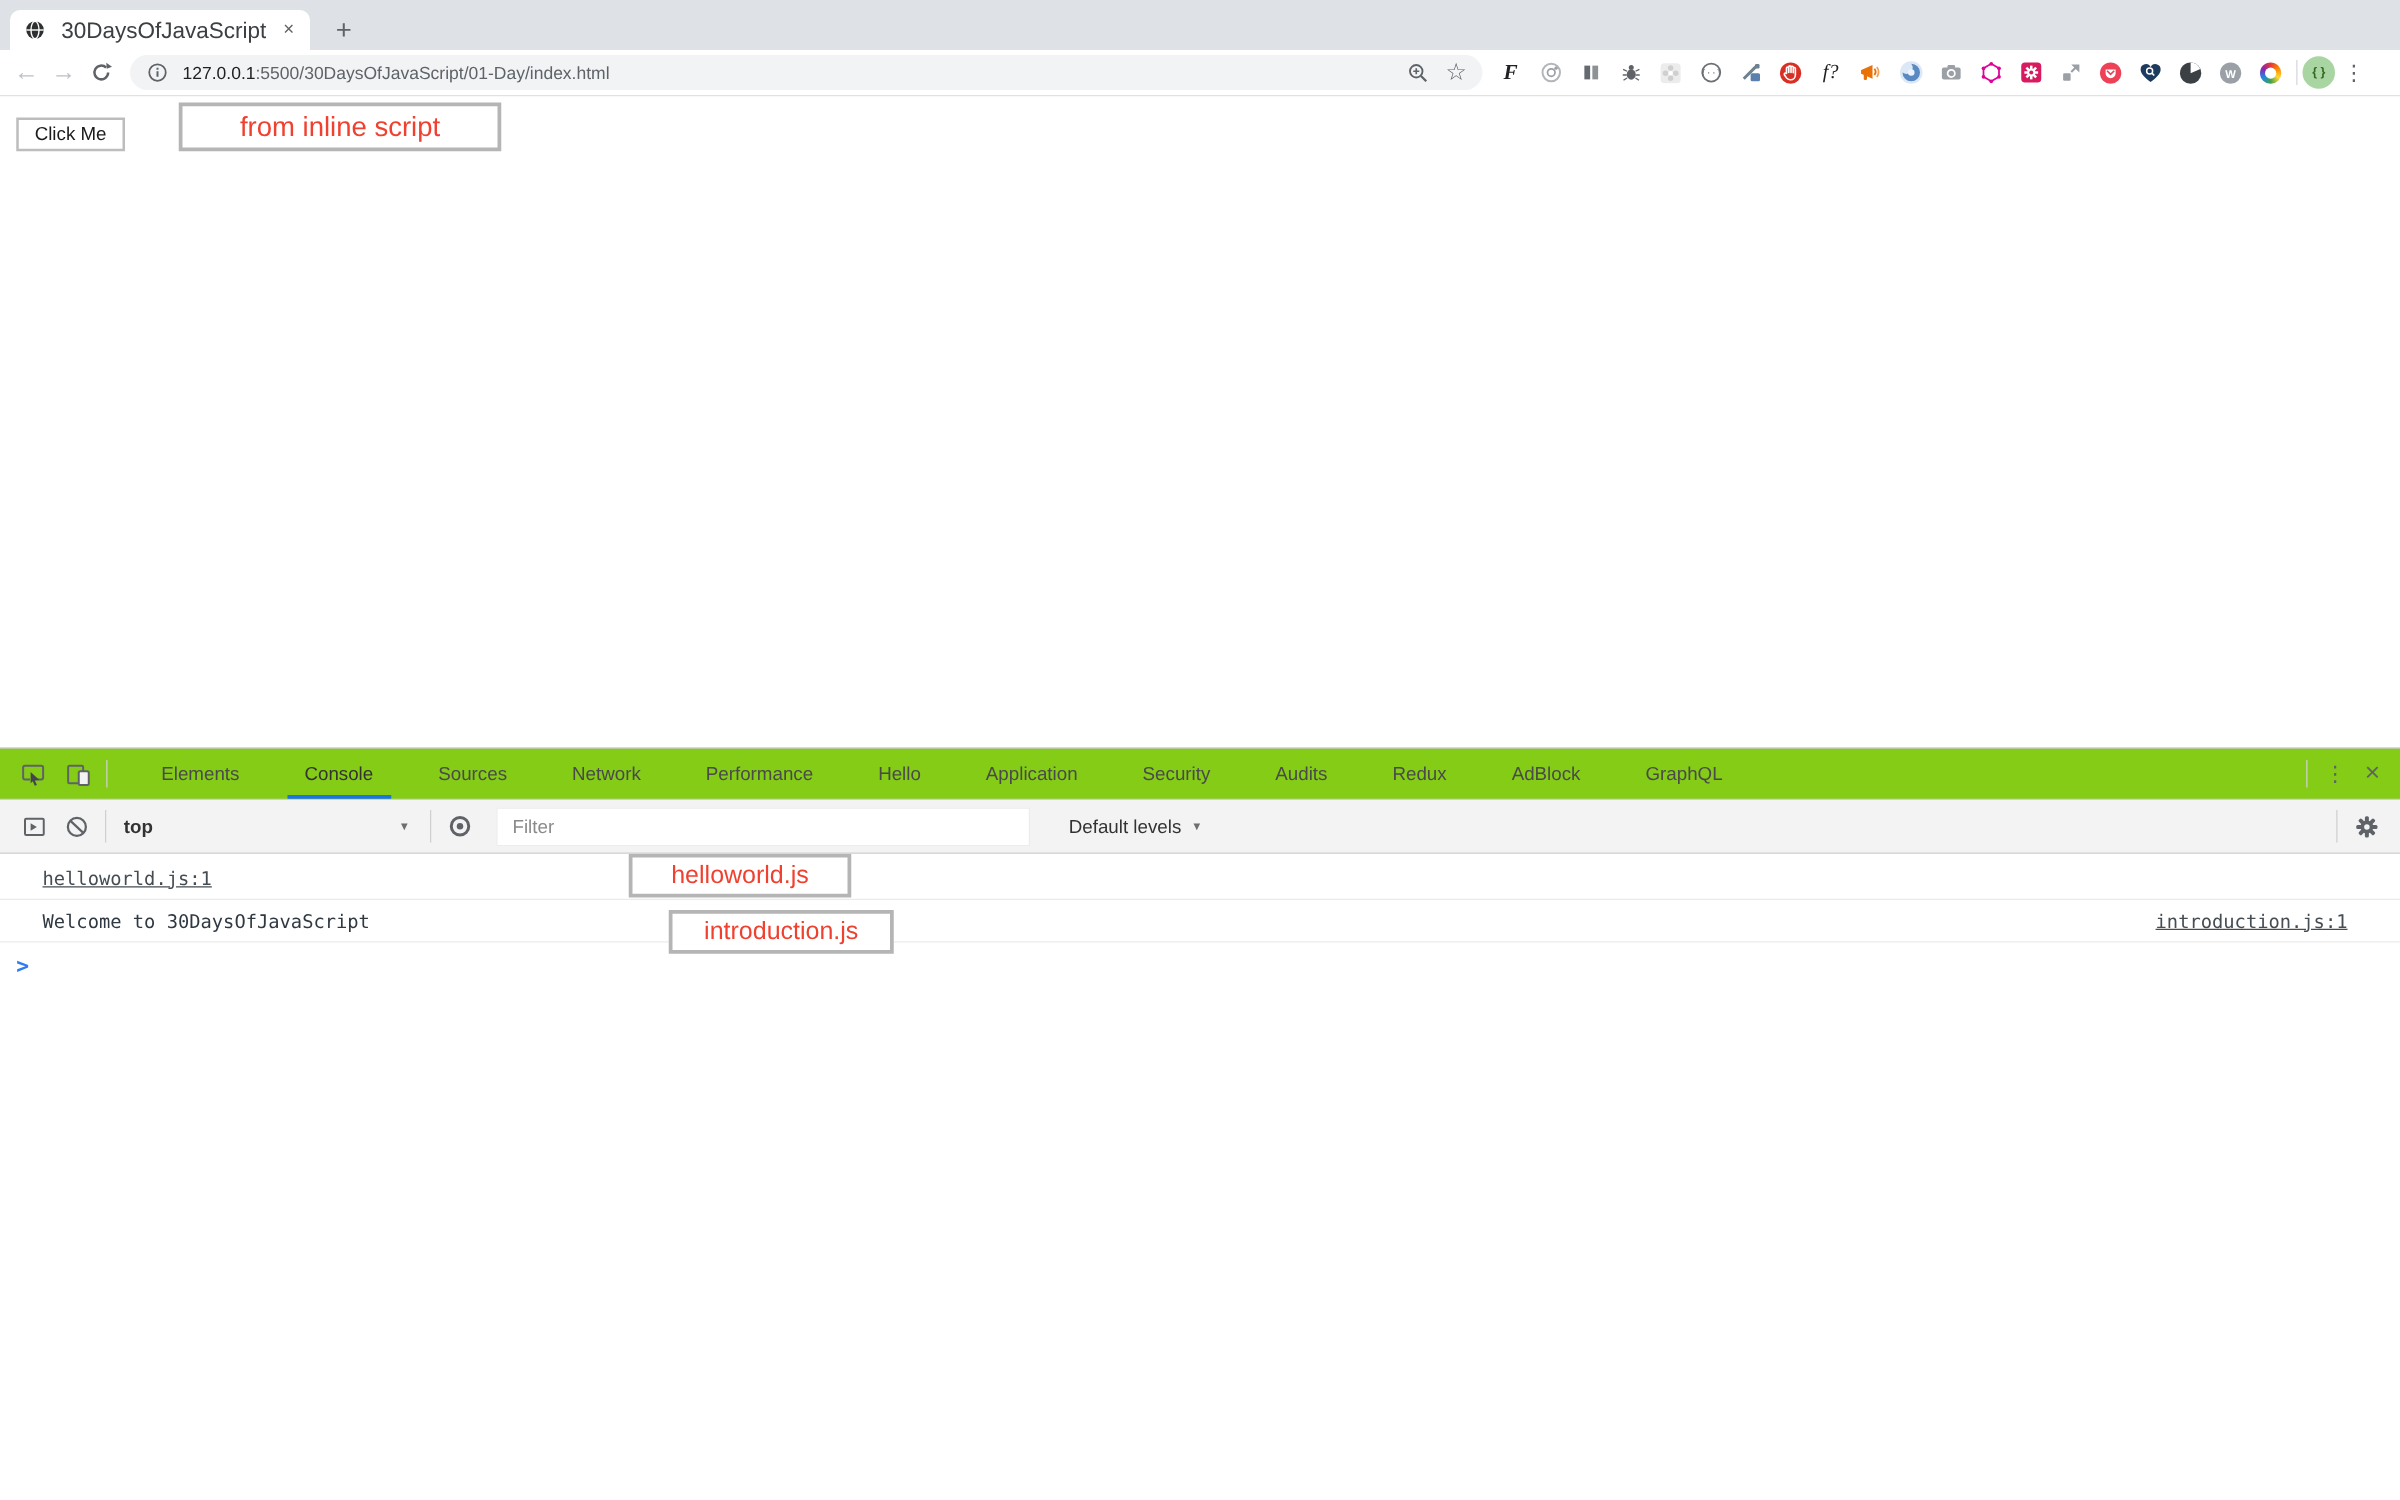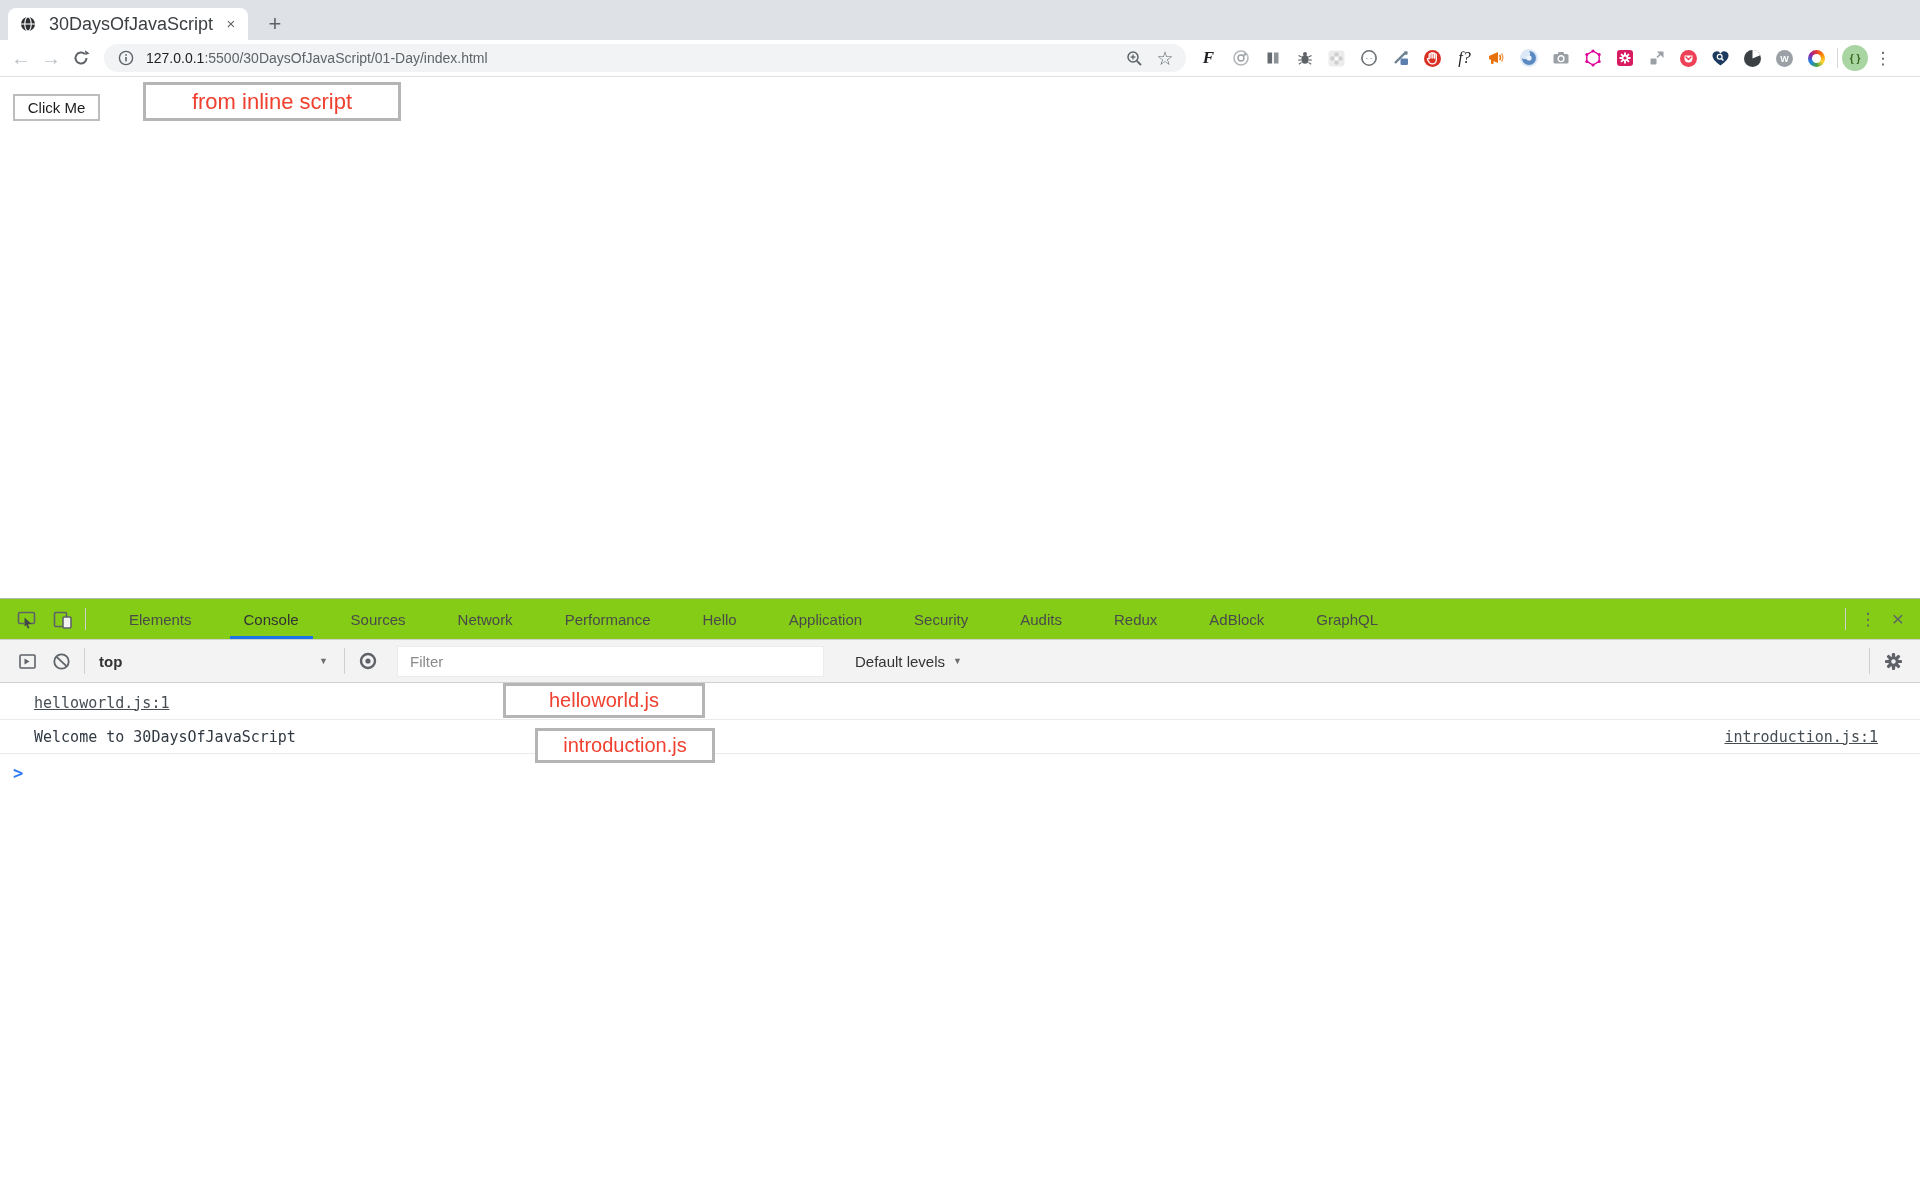--- a/index.html
+++ b/index.html
@@ -85,21 +85,21 @@
   
   .console { position:relative; flex:1; font-family:"DejaVu Sans Mono","Liberation Mono",monospace;
     font-size:15px; color:#303942; padding-top:3px; }
   .crow { height:34px; border-bottom:1px solid #ebebeb; display:flex; align-items:center;
     padding:0 42px 0 34px; }
   .crow .msg { flex:1; }
   .crow .src { color:#454c52; text-decoration:underline; white-space:nowrap; }
   .annot { position:absolute; background:#fff; border:3px solid #b5b5b5; color:#f0402f;
     font-family:"Liberation Sans",sans-serif; font-size:20px;
     display:flex; align-items:center; justify-content:center; z-index:3; }
-  .annot-1 { left:503px; top:0px;  width:202px; height:35px; }
+  .annot-1 { left:503px; top:0px;  width:178px; height:35px; }
   .annot-2 { left:503px; top:45px; width:180px; height:35px;margin-left:32px; }
   .prompt { padding:9px 0 0 13px; color:#2e7bf6; font-weight:bold; font-size:17px; }
 </style>
 </head>
 <body>
 
 <div class="tabstrip">
   <div class="tab">
     <span class="pill-icon" style="width:16px;height:16px;">
       <svg width="16" height="16" viewBox="0 0 16 16">

